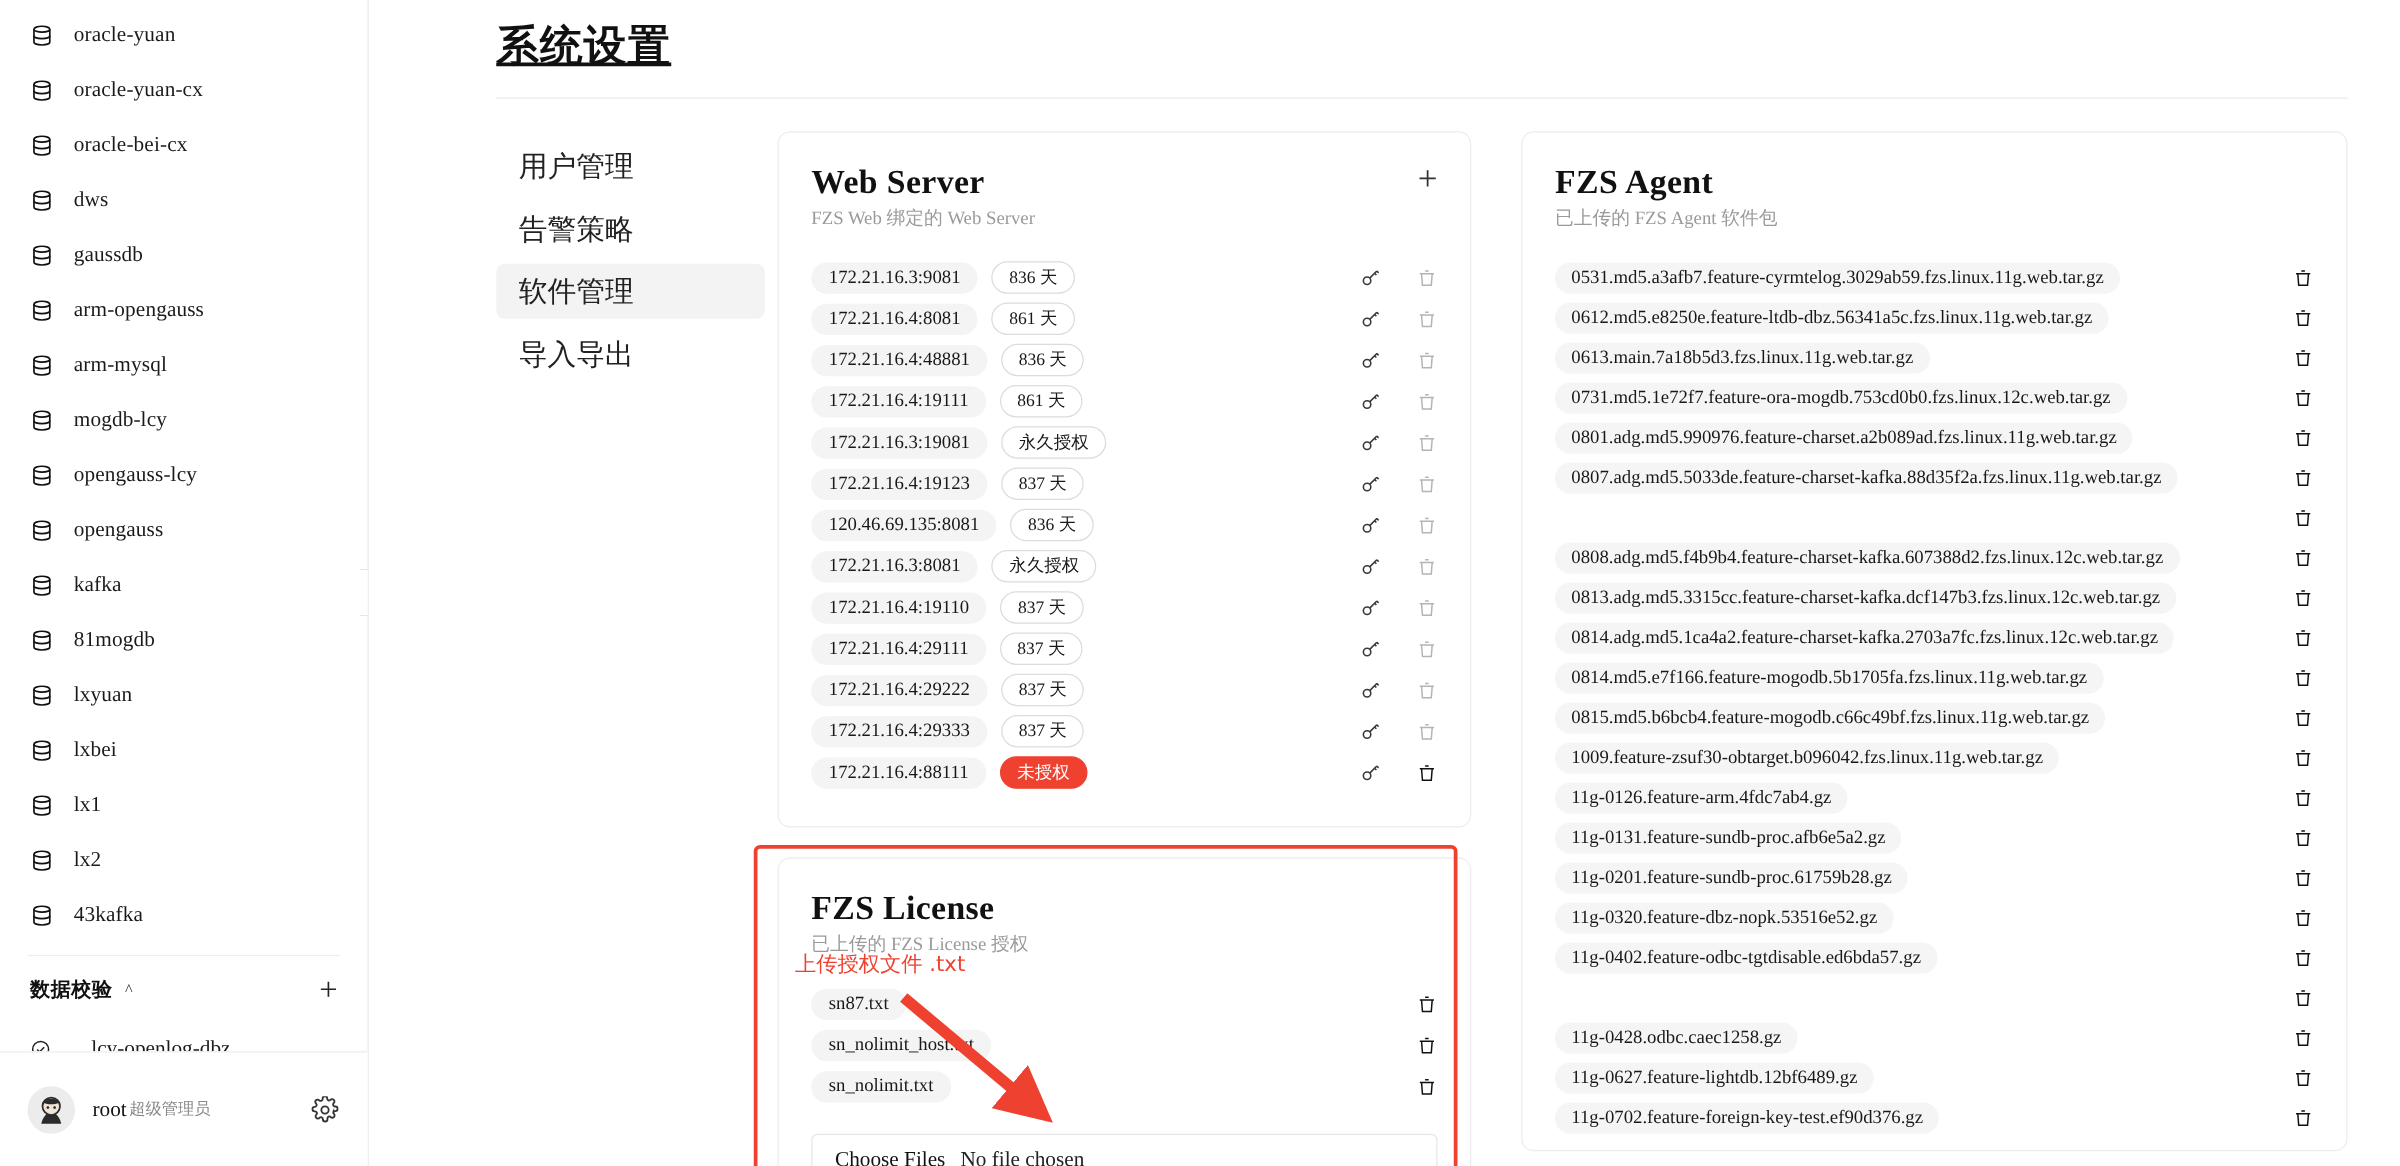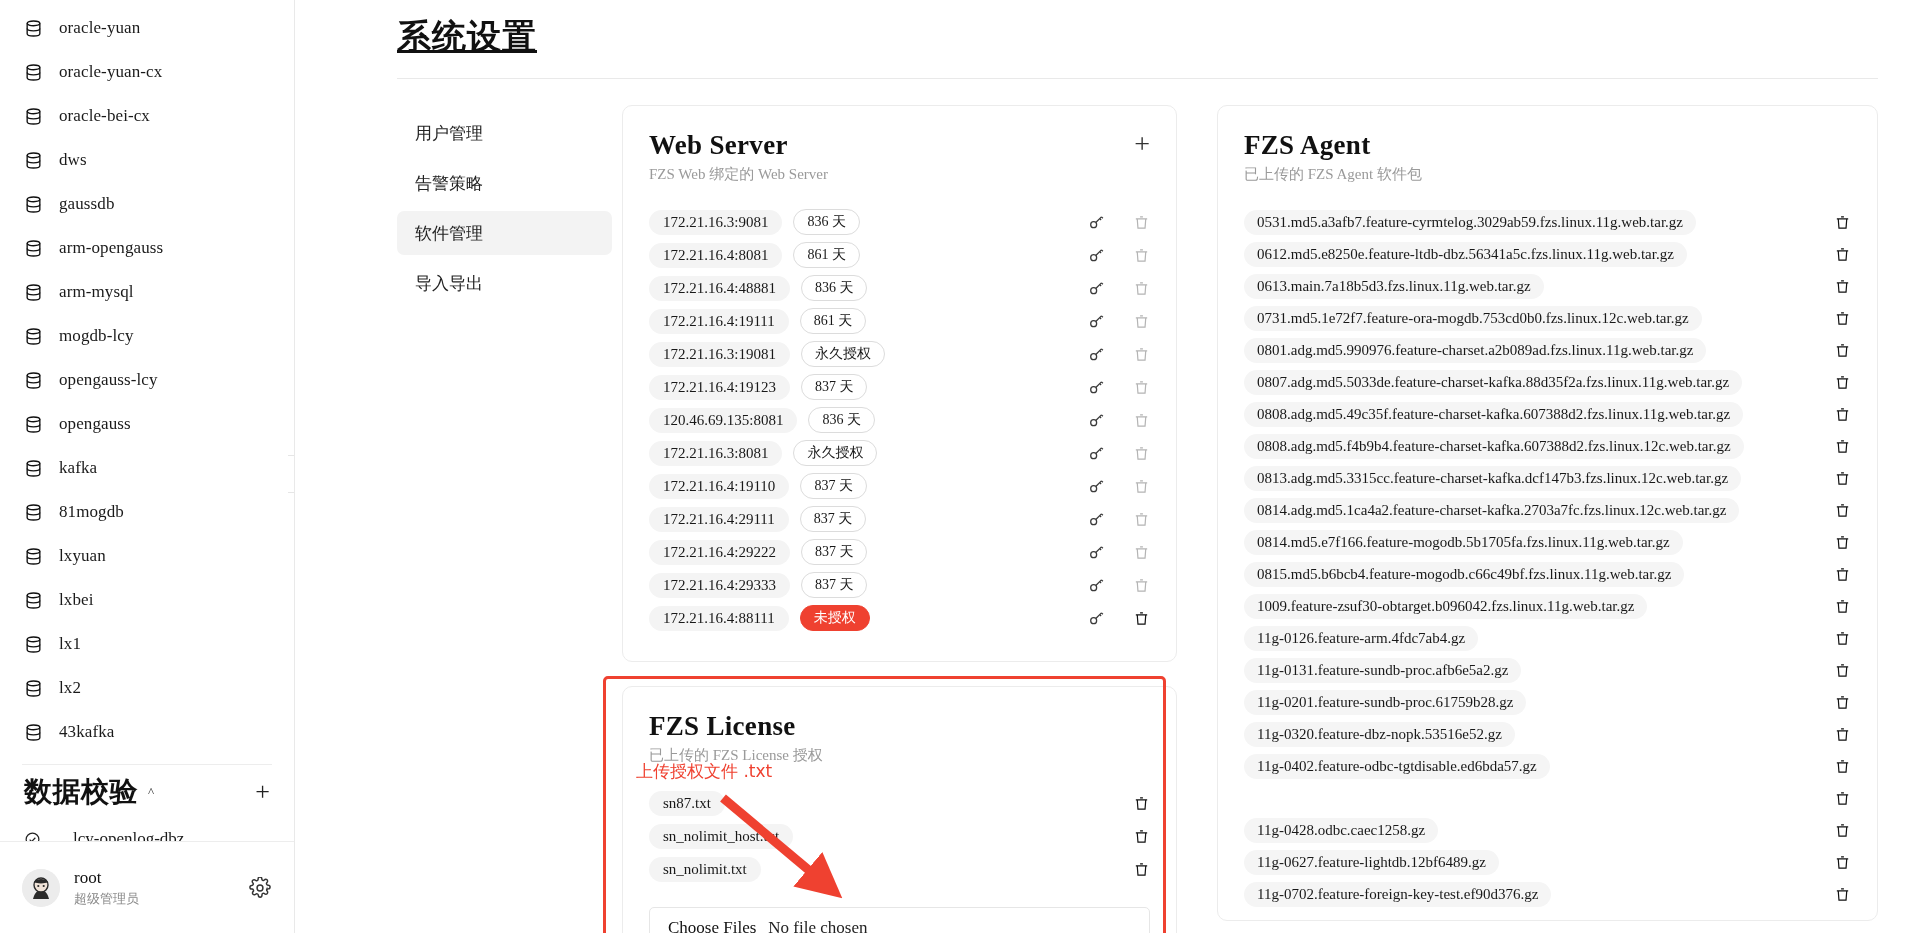--- a/index.html
+++ b/index.html
@@ -26,42 +26,42 @@
   }
   .db-icon { width: 19px; height: 19px; flex: 0 0 19px; color: #111; }
   .db-label { font-size: 17px; color: #1a1a1a; letter-spacing: .1px; }
 
   .side-divider { height: 1px; background: #ededed; margin: 10px 22px 0 22px; }
 
   .group-head {
     display: flex; align-items: center;
     height: 54px; padding: 0 24px 0 24px; gap: 10px;
   }
-  .group-title { font-size: 28px; font-weight: bold; color: #111; letter-spacing: .5px;}
+  .group-title { font-size: 16px; font-weight: bold; color: #111; letter-spacing: .5px;}
   .caret { font-size: 13px; color: #333; }
   .group-plus { margin-left: auto; font-size: 26px; color: #222; line-height: 1; cursor: pointer;}
 
   .group-item {
     display: flex; align-items: center; gap: 32px;
     height: 40px; padding: 0 24px; color: #1a1a1a; font-size: 17px;
   }
   .check-icon { width: 17px; height: 17px; flex: 0 0 17px; color: #222; }
 
   .user-bar {
     position: absolute; left: 0; bottom: 0; width: 295px; height: 92px;
     border-top: 1px solid #ededed; background: #fff;
     display: flex; align-items: center; padding: 0 24px 0 22px; gap: 14px;
   }
   .avatar {
     width: 38px; height: 38px; border-radius: 50%;
     background: #ececec; flex: 0 0 38px;
     display: flex; align-items: center; justify-content: center;
     overflow: hidden;
   }
-  .user-meta { display: flex; flex-direction: column; gap: 2px; }
+  .user-meta { display: flex; gap: 2px; }
   .user-name { font-size: 17px; color: #111; }
   .user-role { font-size: 13px; color: #888; font-family: "DejaVu Sans","Liberation Sans",sans-serif;}
   .gear { margin-left: auto; width: 22px; height: 22px; color: #333; cursor: pointer; }
 
   .collapse-btn {
     position: absolute; left: 288px; top: 455px;
     width: 22px; height: 38px; border: 1px solid #e6e6e6; border-left: none;
     background: #fff; border-radius: 0 5px 5px 0;
     display: flex; align-items: center; justify-content: center;
     font-size: 12px; color: #555; cursor: pointer; z-index: 20;
@@ -70,21 +70,21 @@
   
   .main { flex: 1; height: 933px; padding: 0 42px 0 60px; overflow: hidden; position: relative; }
   .page-title { font-size: 34px; font-weight: bold; color: #111; padding: 14px 0 18px 42px; letter-spacing: 1px; text-decoration: underline; }
   .title-rule { height: 1px; background: #e9e9e9; margin: 0 0 0 42px; }
 
   .content-row { display: flex; gap: 0; padding-top: 26px; padding-left: 42px; }
 
   .settings-nav { width: 215px; flex: 0 0 215px; padding-top: 6px; }
   .nav-item {
     height: 44px; display: flex; align-items: center;
-    padding: 0 18px; font-size: 17px; color: #222;
+    padding: 0 18px; font-size: 23px; color: #222;
     border-radius: 7px; margin-bottom: 6px; cursor: pointer;
   }
   .nav-item.active { background: #f3f3f3; }
 
   .cards-col { flex: 0 0 555px; width: 555px; margin-left: 10px; }
   .card {
     background: #fff; border: 1px solid #ececec; border-radius: 10px;
     padding: 24px 26px 26px 26px; margin-bottom: 24px;
   }
   .card-head { display: flex; align-items: flex-start; }
@@ -609,21 +609,20 @@
                     <path d="M4 7h16M10 4h4M6 7l1 13h10l1-13"></path>
                   </svg></span>
               </div>
               <div class="agent-row">
                 <span class="agent-pill">0807.adg.md5.5033de.feature-charset-kafka.88d35f2a.fzs.linux.11g.web.tar.gz</span>
                 <span class="ic dark"><svg viewBox="0 0 24 24" width="17" height="17" fill="none" stroke="currentColor" stroke-width="1.7">
                     <path d="M4 7h16M10 4h4M6 7l1 13h10l1-13"></path>
                   </svg></span>
               </div>
               <div class="agent-row">
-                <span class="agent-pill">0808.adg.md5.49c35f.feature-charset-kafka.607388d2.fzs.linux.11g.web.tar.gz</span>
                 <span class="ic dark"><svg viewBox="0 0 24 24" width="17" height="17" fill="none" stroke="currentColor" stroke-width="1.7">
                     <path d="M4 7h16M10 4h4M6 7l1 13h10l1-13"></path>
                   </svg></span>
               </div>
               <div class="agent-row">
                 <span class="agent-pill">0808.adg.md5.f4b9b4.feature-charset-kafka.607388d2.fzs.linux.12c.web.tar.gz</span>
                 <span class="ic dark"><svg viewBox="0 0 24 24" width="17" height="17" fill="none" stroke="currentColor" stroke-width="1.7">
                     <path d="M4 7h16M10 4h4M6 7l1 13h10l1-13"></path>
                   </svg></span>
               </div>

